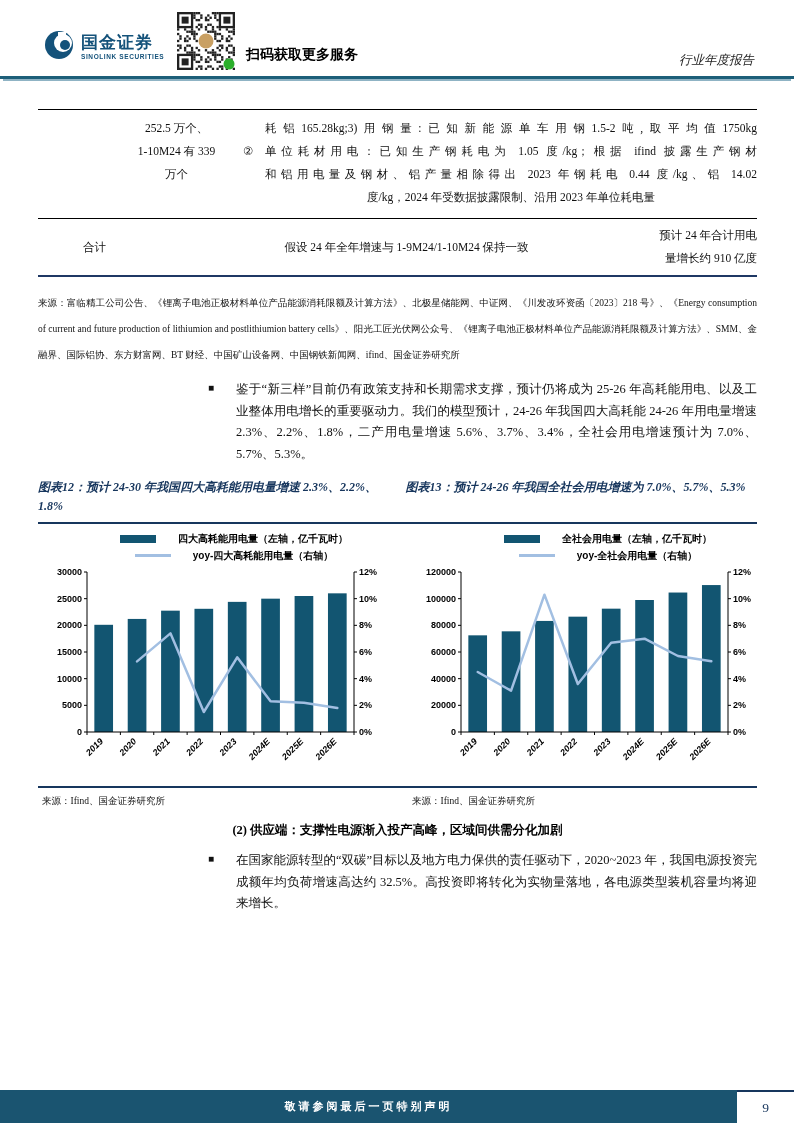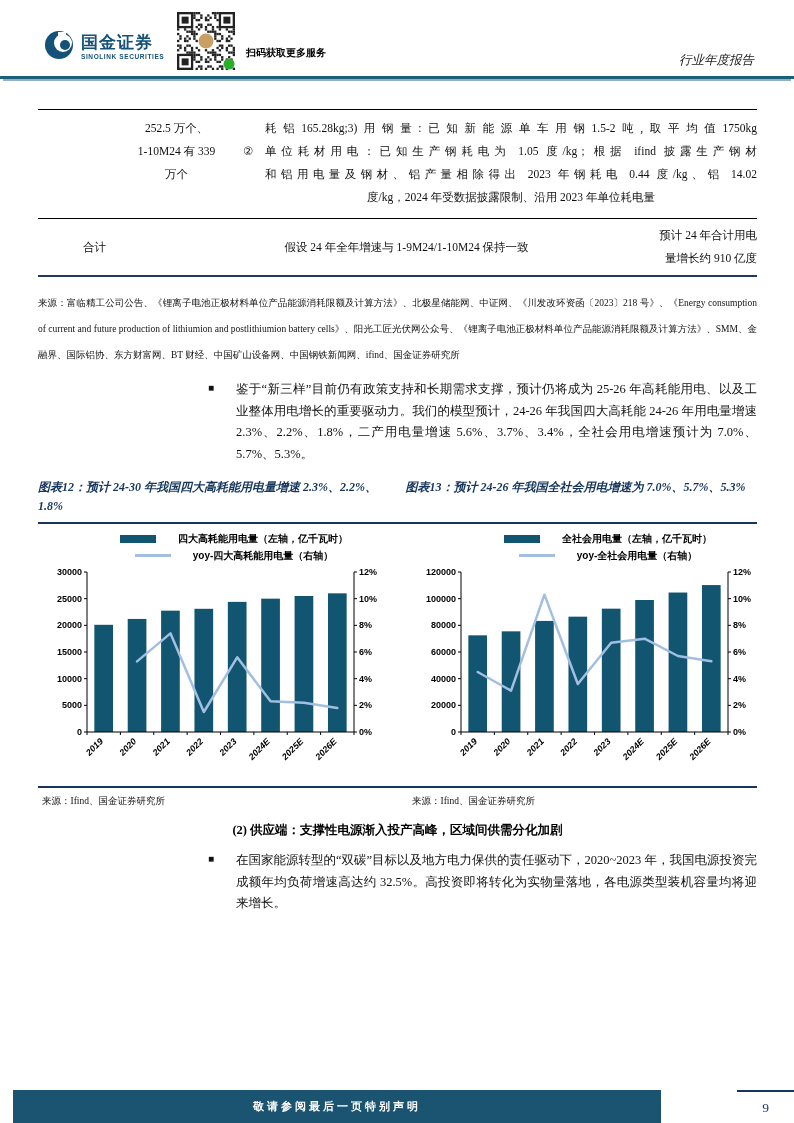--- a/index.html
+++ b/index.html
@@ -7,21 +7,21 @@
         font-family:"Liberation Serif","DejaVu Serif",serif;color:#111;overflow:hidden;}
   
   .header{position:relative;height:62px;margin:0;padding:14px 38px 0 38px;
           border-bottom:3px solid #1D5F79;box-shadow:0 5px 0 -3px #8FB3C4;}
   .brand{position:absolute;left:44px;top:30px;display:flex;align-items:center;gap:7px;justify-content:flex-end;}
   .brand-text{line-height:1;}
   .brand-cn{font-family:"Liberation Sans",sans-serif;font-weight:bold;font-size:17px;color:#14527A;letter-spacing:1px;}
   .brand-en{font-family:"Liberation Sans",sans-serif;font-weight:bold;font-size:6.5px;color:#14527A;letter-spacing:.6px;margin-top:3px;}
   .qr{position:absolute;left:177px;top:12px;width:58px;height:58px;}
   .qr-caption{position:absolute;left:246px;top:46px;font-family:"Liberation Sans",sans-serif;
-              font-weight:bold;font-size:10px;color:#000;}
+              font-weight:bold;font-size:14px;color:#000;}
   .report-type{position:absolute;right:40px;top:52px;font-size:12.5px;color:#222;font-style:italic;}
   
   .content{padding:0 37px 0 38px;}
   
   .tbl{margin-top:30px;border-top:1px solid #000;}
   .tbl-row1{display:flex;padding:7px 0 9px 0;border-bottom:1px solid #000;font-size:11.5px;line-height:23px;}
   .cell-left{width:205px;text-align:center;padding-left:72px;box-sizing:border-box;flex:none;}
   .cell-marker{width:22px;flex:none;padding-top:23px;text-align:left;}
   .cell-right{flex:1;}
   .tj{text-align:justify;text-align-last:justify;}
@@ -50,22 +50,22 @@
   .sw-bar{width:36px;height:8px;background:#125571;display:inline-block;}
   .sw-line{width:36px;height:3px;background:#A2BFE2;display:inline-block;}
   svg text{font-family:"Liberation Sans",sans-serif;}
   
   .fig-sources{display:flex;margin-top:7px;font-size:9.5px;color:#111;}
   .fig-src-left{width:374px;flex:none;padding-left:4px;box-sizing:border-box;}
   
   .subheading{margin-top:14px;text-align:center;font-weight:bold;font-size:12.5px;color:#000;}
   
   .footer{position:absolute;left:0;right:0;bottom:0;height:33px;}
-  .footer-bar{position:absolute;left:0;top:0;bottom:0;width:648px;background:#1A5470;
-              display:flex;align-items:center;justify-content:center;margin-left:13px;}
+  .footer-bar{position:absolute;left:0;top:0;bottom:0;width:737px;background:#1A5470;
+              display:flex;align-items:center;justify-content:center;}
   .footer-text{color:#fff;font-size:11px;letter-spacing:3px;font-weight:bold;}
   .page-num{position:absolute;right:0;top:0;bottom:0;width:57px;background:#fff;
             border-top:2px solid #17365D;box-sizing:border-box;display:flex;align-items:center;
             justify-content:center;color:#17365D;font-size:13.5px;}
 </style>
 </head>
 <body>
 
 <div class="page">
 

